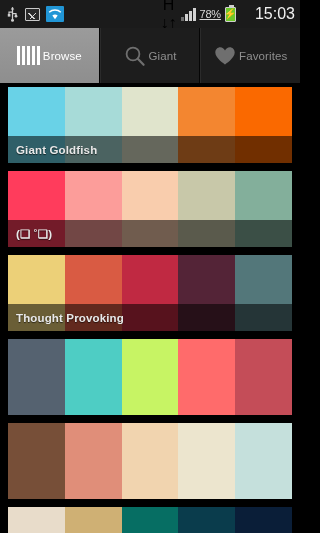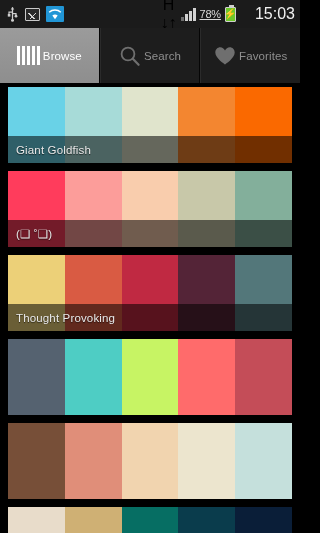--- a/index.html
+++ b/index.html
@@ -186,20 +186,21 @@
     height: 100%;
   }
   .card-label-bar {
     position: absolute;
     left: 0; right: 0; bottom: 0;
     height: 27px;
     background: rgba(0,0,0,0.55);
     display: flex;
     align-items: center;
     pointer-events: none;
+    font-weight: bold;
   }
   .card-title {
     font-size: 11.5px;
     color: #e9e9e9;
     padding-left: 8px;
     letter-spacing: 0.15px;
     text-shadow: 0 1px 1px rgba(0,0,0,0.6);
     white-space: nowrap;
     overflow: hidden;
   }
@@ -263,21 +264,21 @@
       <span class="tab-label">Browse</span>
     </div>
 
     <div class="tab">
       <span>
         <svg class="ico-search" viewBox="0 0 22 22">
           <circle cx="9" cy="9" r="6.4" stroke="#6f6f6f" stroke-width="1.8" fill="none"></circle>
           <path d="M13.8 13.8 L19.6 19.8" stroke="#6f6f6f" stroke-width="2.2" stroke-linecap="round"></path>
         </svg>
       </span>
-      <span class="tab-label">Search</span>
+      <span class="tab-label">Giant</span>
     </div>
 
     <div class="tab">
       <span>
         <svg class="ico-heart" viewBox="0 0 22 20">
           <path d="M11 18.5 C 11 18.5 1.3 12.4 1.3 6.6 C 1.3 3.4 3.6 1.3 6.2 1.3 C 8.3 1.3 10.1 2.7 11 4.6 C 11.9 2.7 13.7 1.3 15.8 1.3 C 18.4 1.3 20.7 3.4 20.7 6.6 C 20.7 12.4 11 18.5 11 18.5 Z" fill="#6f6f6f"></path>
         </svg>
       </span>
       <span class="tab-label">Favorites</span>
     </div>

